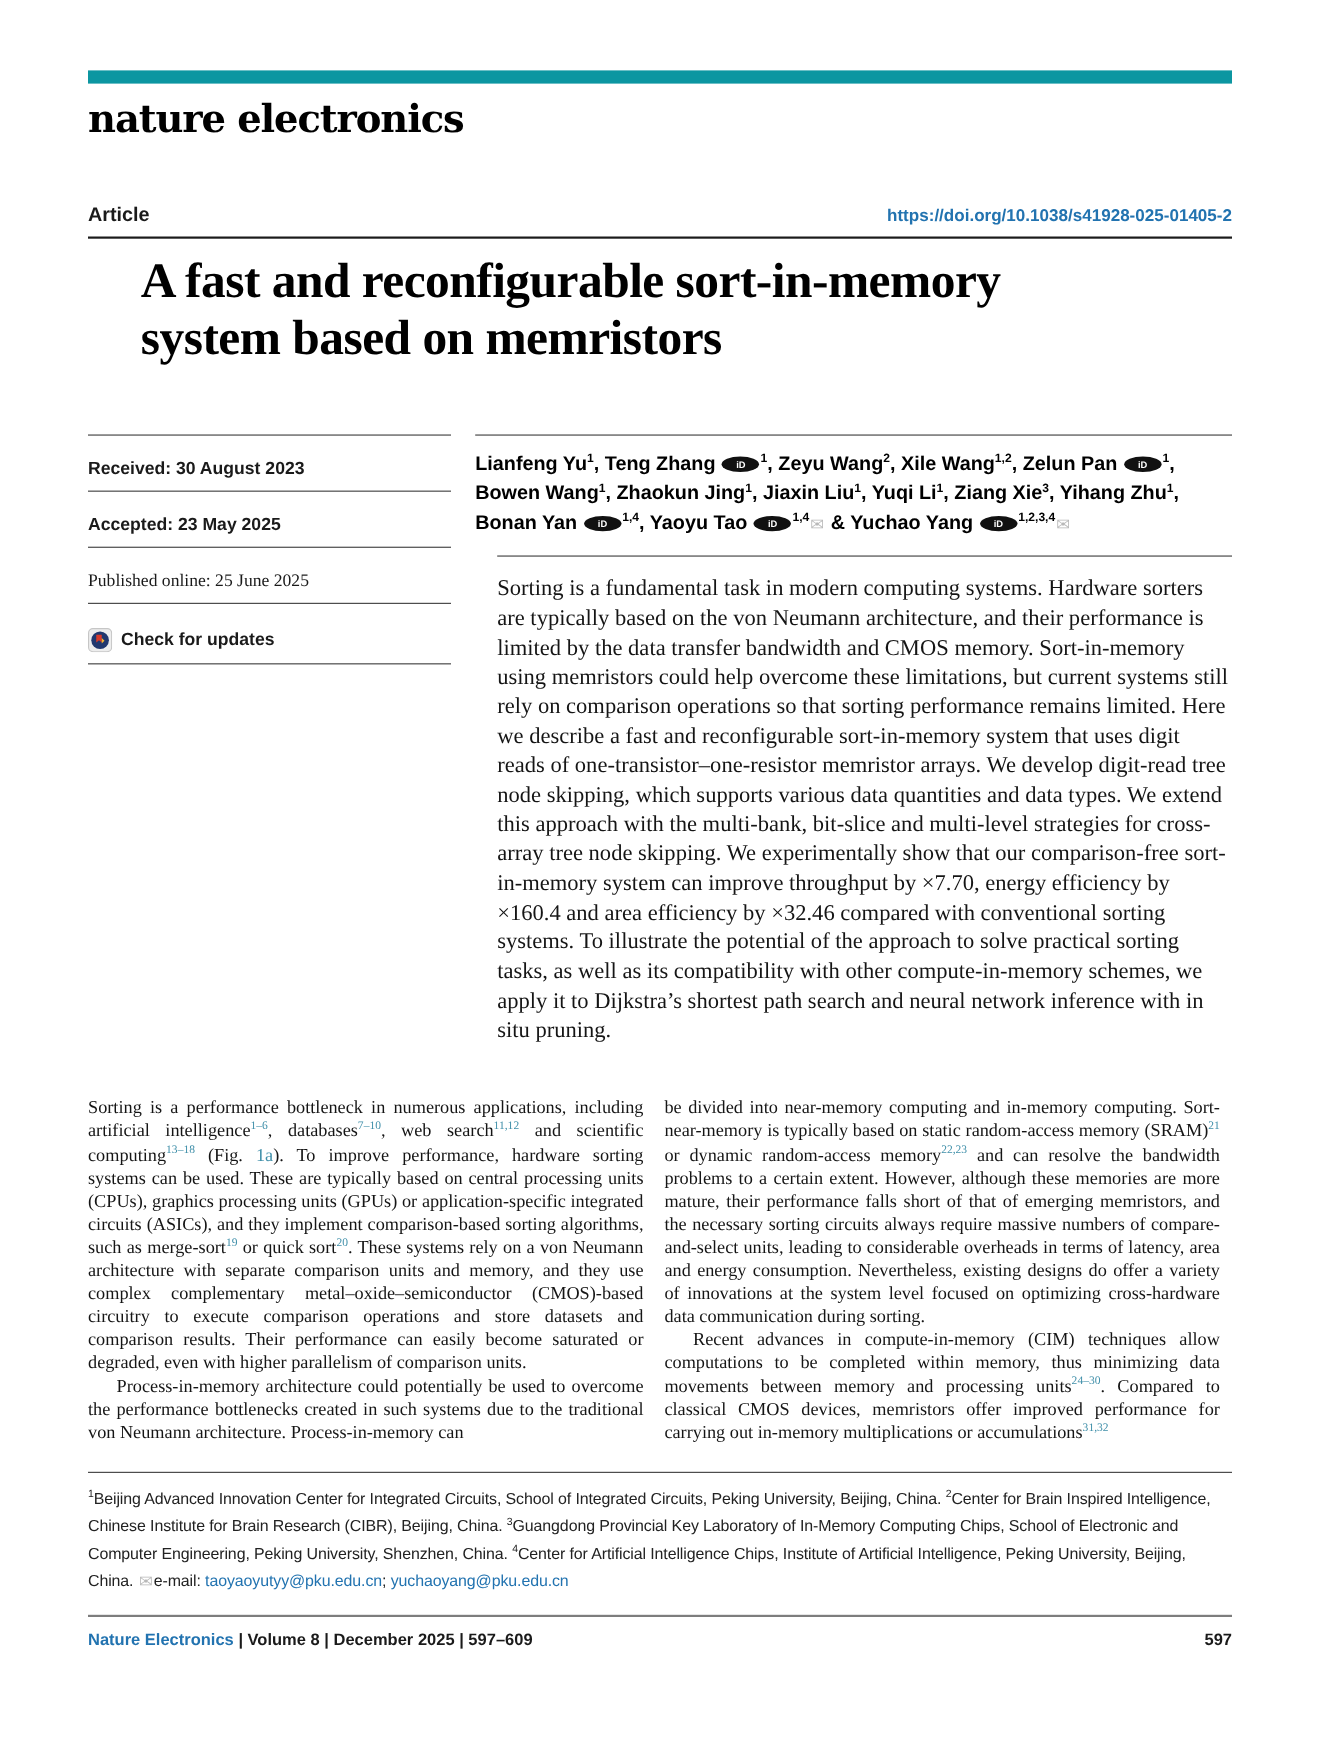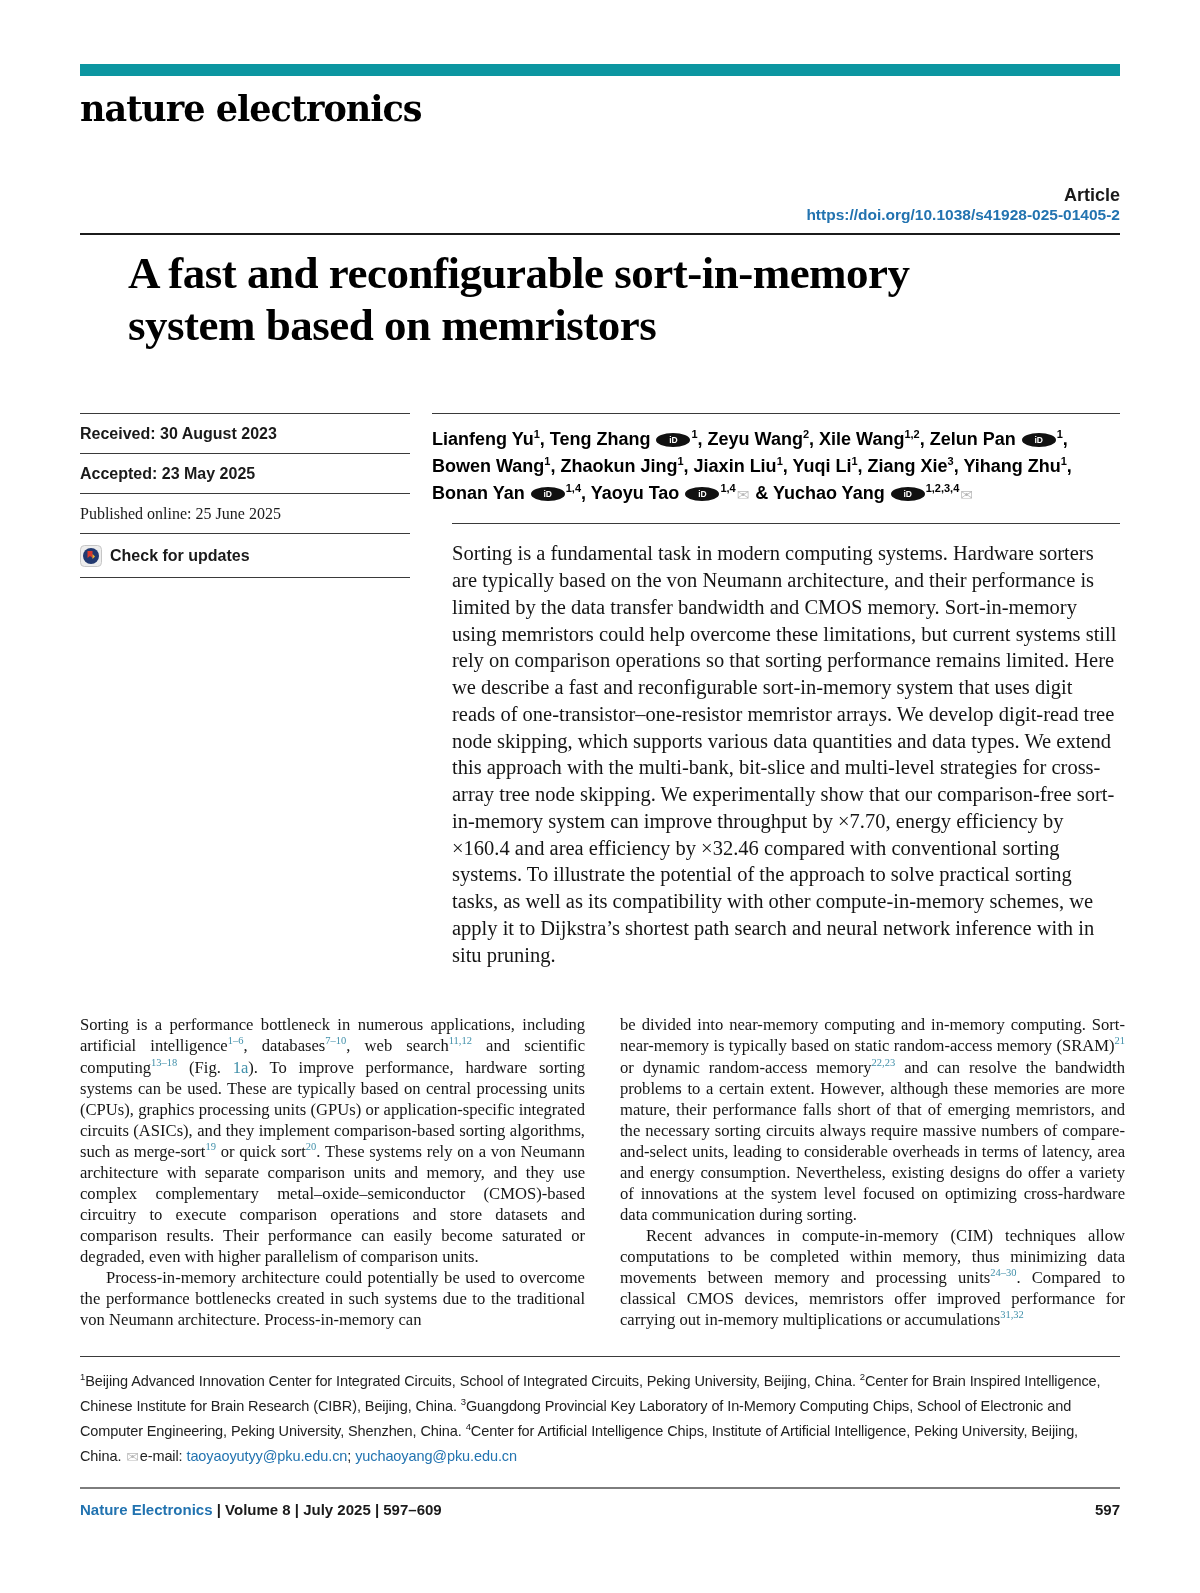--- a/index.html
+++ b/index.html
@@ -14,33 +14,32 @@
   }
   .page{padding:64px 80px 0 80px;}
   .brandbar{height:12px;background:var(--teal);}
   .logo{
     font-family:"DejaVu Serif","Liberation Serif",serif;font-weight:700;
     font-size:35px;letter-spacing:-1px;margin-top:12px;color:#000;
   }
   .article-row{
     display:flex;justify-content:space-between;align-items:flex-end;margin-top:56px;
     font-family:"Liberation Sans","DejaVu Sans",sans-serif;
-    flex-direction:column;
   }
   .article-label{font-weight:700;font-size:18px;}
   .doi{font-weight:700;font-size:15.5px;color:var(--blue);text-decoration:none;}
   .title-rule{border:none;border-top:2.5px solid var(--rule-dark);margin-top:9px;}
   h1.title{
     font-family:"Liberation Serif","DejaVu Serif",serif;font-weight:700;
     font-size:45px;line-height:1.16;letter-spacing:-0.5px;margin-top:12px;
     white-space:pre-line;color:#000;margin-left:48px;
   }
   .head-grid{display:grid;grid-template-columns:330px 1fr;column-gap:22px;margin-top:62px;}
   .meta-col{font-size:16px;}
-  .meta-row{border-top:1px solid var(--rule-thin);padding:11px 0 10px 0;}
+  .meta-row{border-top:1px solid var(--rule-thin);padding:22px 0 10px 0;}
   .meta-row:last-child{border-bottom:1px solid var(--rule-thin);}
   .meta-bold{font-family:"Liberation Sans","DejaVu Sans",sans-serif;font-weight:700;font-size:16px;}
   .meta-serif{font-family:"Liberation Serif","DejaVu Serif",serif;font-size:16px;}
   .check-row{display:flex;align-items:center;gap:8px;font-family:"Liberation Sans","DejaVu Sans",sans-serif;font-weight:700;font-size:16px;}
   .crossmark{width:22px;height:22px;flex:0 0 auto;}
   .authors-abstract{border-top:1px solid var(--rule-thin);}
   .authors{
     font-family:"Liberation Sans","DejaVu Sans",sans-serif;font-weight:700;
     font-size:18px;line-height:1.5;padding-top:12px;color:#000;
   }
@@ -48,21 +47,21 @@
   sup{line-height:0;}
   .au-sup{font-size:11px;font-weight:700;}
   .orcid{
     display:inline-block;width:34px;height:14px;border-radius:50%;background:#111;
     color:#fff;font-family:"Liberation Sans",sans-serif;font-weight:700;font-size:8.5px;
     text-align:center;line-height:14px;vertical-align:2px;margin:0 1px;
   }
   .mailicon{font-family:"DejaVu Sans",sans-serif;color:#b9b9b9;font-size:15px;margin:0 1px;vertical-align:-1px;}
   .abstract-wrap{border-top:1.5px solid var(--rule-thin);margin-top:16px;padding-top:16px;margin-left:20px;}
   .abstract{font-size:20.5px;line-height:1.305;color:#151515;}
-  .body-cols{display:grid;grid-template-columns:505px 505px;column-gap:35px;margin-top:46px;}
+  .body-cols{display:grid;grid-template-columns:505px 505px;column-gap:19px;margin-top:46px;}
   .bodytext{font-size:16.6px;line-height:1.27;text-align:justify;color:#151515;}
   .bodytext .para{margin:0;}
   .bodytext .para.indent{text-indent:26px;}
   sup.ref-sup{font-size:10.5px;color:var(--ref);}
   .figlink{color:var(--ref);}
   .footnote{
     border-top:1px solid var(--rule-thin);margin-top:26px;padding-top:12px;
     font-family:"Liberation Sans","DejaVu Sans",sans-serif;font-size:14.5px;
     line-height:1.72;letter-spacing:-0.1px;color:#222;
   }
@@ -136,18 +135,18 @@
     <div class="bodytext">
         <p class="para"><span>be divided into near-memory computing and in-memory computing. Sort-near-memory is typically based on static random-access memory (SRAM)</span><sup class="ref-sup">21</sup><span> or dynamic random-access memory</span><sup class="ref-sup">22,23</sup><span> and can resolve the bandwidth problems to a certain extent. However, although these memories are more mature, their performance falls short of that of emerging memristors, and the necessary sorting circuits always require massive numbers of compare-and-select units, leading to considerable overheads in terms of latency, area and energy consumption. Nevertheless, existing designs do offer a variety of innovations at the system level focused on optimizing cross-hardware data communication during sorting.</span></p>
         <p class="para indent"><span>Recent advances in compute-in-memory (CIM) techniques allow computations to be completed within memory, thus minimizing data movements between memory and processing units</span><sup class="ref-sup">24–30</sup><span>. Compared to classical CMOS devices, memristors offer improved performance for carrying out in-memory multiplications or accumulations</span><sup class="ref-sup">31,32</sup></p>
       </div>
   </div>
 
   <div class="footnote"><sup>1</sup><span>Beijing Advanced Innovation Center for Integrated Circuits, School of Integrated Circuits, Peking University, Beijing, China. </span><sup>2</sup><span>Center for Brain Inspired Intelligence, Chinese Institute for Brain Research (CIBR), Beijing, China. </span><sup>3</sup><span>Guangdong Provincial Key Laboratory of In-Memory Computing Chips, School of Electronic and Computer Engineering, Peking University, Shenzhen, China. </span><sup>4</sup><span>Center for Artificial Intelligence Chips, Institute of Artificial Intelligence, Peking University, Beijing, China. </span><span class="mailicon">✉</span><span>e-mail: </span><a href="#" class="email">taoyaoyutyy@pku.edu.cn</a><span>; </span><a href="#" class="email">yuchaoyang@pku.edu.cn</a></div>
 
   <div class="footer">
     <div>
-      <span class="journal">Nature Electronics</span><span> | Volume 8 | July 2025 | 597–609</span>
+      <span class="journal">Nature Electronics</span><span> | Volume 8 | December 2025 | 597–609</span>
     </div>
     <div class="pageno">597</div>
   </div>
 
 </div>
 
 </body></html>

